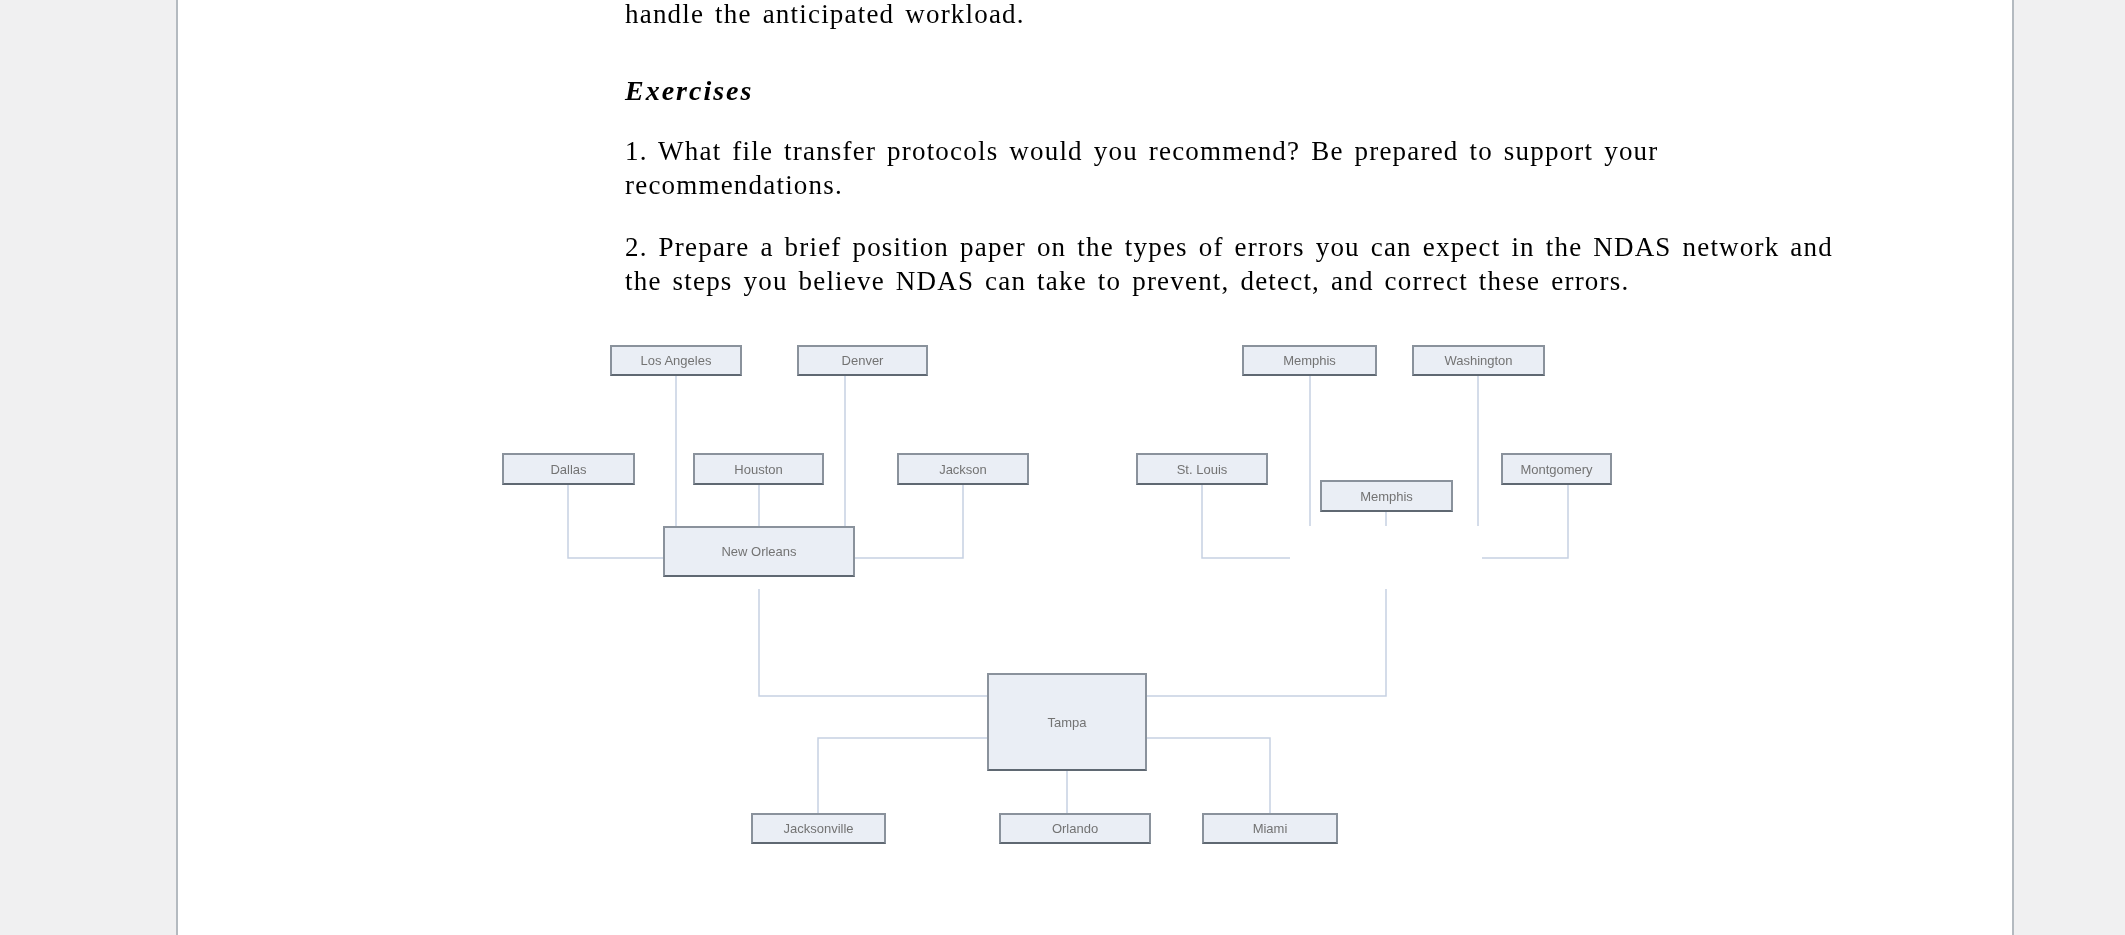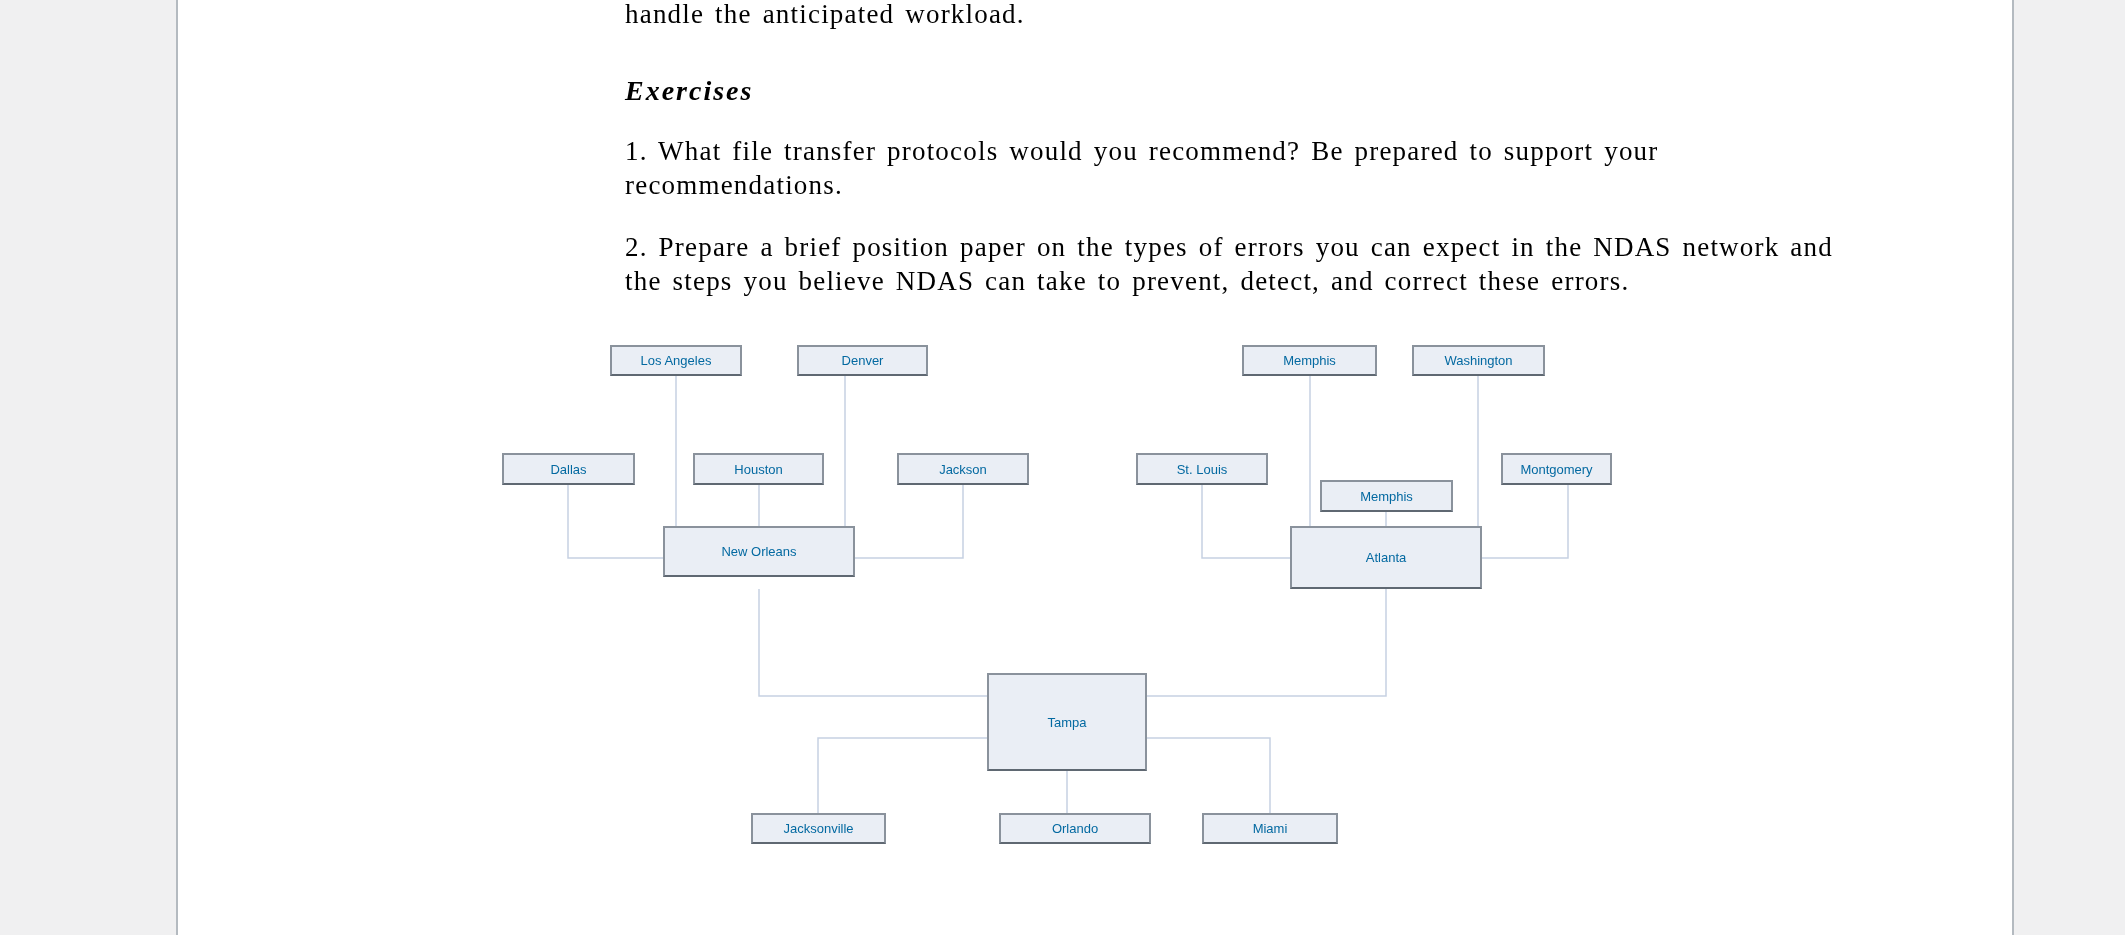--- a/index.html
+++ b/index.html
@@ -55,21 +55,21 @@
     top: 0;
   }
   .node {
     position: absolute;
     box-sizing: border-box;
     display: flex;
     align-items: center;
     justify-content: center;
     font-family: "Liberation Sans", sans-serif;
     font-size: 13px;
-    color: #0369a1;
+    color: #737373;
     text-align: center;
   }
 </style>
 </head>
 <body>
 
 <div class="page">
   <div class="text-block" style="top:-3px;">handle the anticipated workload.</div>
 
   <div class="text-block heading" style="top:74px;">Exercises</div>
@@ -107,18 +107,17 @@
     <div class="node" style="left: 797px; top: 345px; width: 131px; height: 31px; background: rgb(234, 238, 245); border-width: 2px; border-style: solid; border-color: rgb(138, 146, 156) rgb(138, 146, 156) rgb(95, 104, 114); border-image: initial;">Denver</div>
     <div class="node" style="left: 1242px; top: 345px; width: 135px; height: 31px; background: rgb(234, 238, 245); border-width: 2px; border-style: solid; border-color: rgb(138, 146, 156) rgb(138, 146, 156) rgb(95, 104, 114); border-image: initial;">Memphis</div>
     <div class="node" style="left: 1412px; top: 345px; width: 133px; height: 31px; background: rgb(234, 238, 245); border-width: 2px; border-style: solid; border-color: rgb(138, 146, 156) rgb(138, 146, 156) rgb(95, 104, 114); border-image: initial;">Washington</div>
     <div class="node" style="left: 502px; top: 453px; width: 133px; height: 32px; background: rgb(234, 238, 245); border-width: 2px; border-style: solid; border-color: rgb(138, 146, 156) rgb(138, 146, 156) rgb(95, 104, 114); border-image: initial; text-align: center;">Dallas</div>
     <div class="node" style="left: 693px; top: 453px; width: 131px; height: 32px; background: rgb(234, 238, 245); border-width: 2px; border-style: solid; border-color: rgb(138, 146, 156) rgb(138, 146, 156) rgb(95, 104, 114); border-image: initial;">Houston</div>
     <div class="node" style="left: 897px; top: 453px; width: 132px; height: 32px; background: rgb(234, 238, 245); border-width: 2px; border-style: solid; border-color: rgb(138, 146, 156) rgb(138, 146, 156) rgb(95, 104, 114); border-image: initial;">Jackson</div>
     <div class="node" style="left: 1136px; top: 453px; width: 132px; height: 32px; background: rgb(234, 238, 245); border-width: 2px; border-style: solid; border-color: rgb(138, 146, 156) rgb(138, 146, 156) rgb(95, 104, 114); border-image: initial;">St. Louis</div>
     <div class="node" style="left: 1320px; top: 480px; width: 133px; height: 32px; background: rgb(234, 238, 245); border-width: 2px; border-style: solid; border-color: rgb(138, 146, 156) rgb(138, 146, 156) rgb(95, 104, 114); border-image: initial;">Memphis</div>
     <div class="node" style="left: 1501px; top: 453px; width: 111px; height: 32px; background: rgb(234, 238, 245); border-width: 2px; border-style: solid; border-color: rgb(138, 146, 156) rgb(138, 146, 156) rgb(95, 104, 114); border-image: initial;">Montgomery</div>
     <div class="node" style="left: 663px; top: 526px; width: 192px; height: 51px; background: rgb(234, 238, 245); border-width: 2px; border-style: solid; border-color: rgb(138, 146, 156) rgb(138, 146, 156) rgb(95, 104, 114); border-image: initial;">New Orleans</div>
-    <div class="node" style="left: 1290px; top: 526px; width: 192px; height: 63px; background: rgb(234, 238, 245); border-width: 2px; border-style: solid; border-color: rgb(138, 146, 156) rgb(138, 146, 156) rgb(95, 104, 114); border-image: initial;">Atlanta</div>
     <div class="node" style="left: 987px; top: 673px; width: 160px; height: 98px; background: rgb(234, 238, 245); border-width: 2px; border-style: solid; border-color: rgb(138, 146, 156) rgb(138, 146, 156) rgb(95, 104, 114); border-image: initial;">Tampa</div>
     <div class="node" style="left: 751px; top: 813px; width: 135px; height: 31px; background: rgb(234, 238, 245); border-width: 2px; border-style: solid; border-color: rgb(138, 146, 156) rgb(138, 146, 156) rgb(95, 104, 114); border-image: initial;">Jacksonville</div>
     <div class="node" style="left: 999px; top: 813px; width: 152px; height: 31px; background: rgb(234, 238, 245); border-width: 2px; border-style: solid; border-color: rgb(138, 146, 156) rgb(138, 146, 156) rgb(95, 104, 114); border-image: initial;">Orlando</div>
     <div class="node" style="left: 1202px; top: 813px; width: 136px; height: 31px; background: rgb(234, 238, 245); border-width: 2px; border-style: solid; border-color: rgb(138, 146, 156) rgb(138, 146, 156) rgb(95, 104, 114); border-image: initial;">Miami</div>
   </div>
 
 </body></html>

